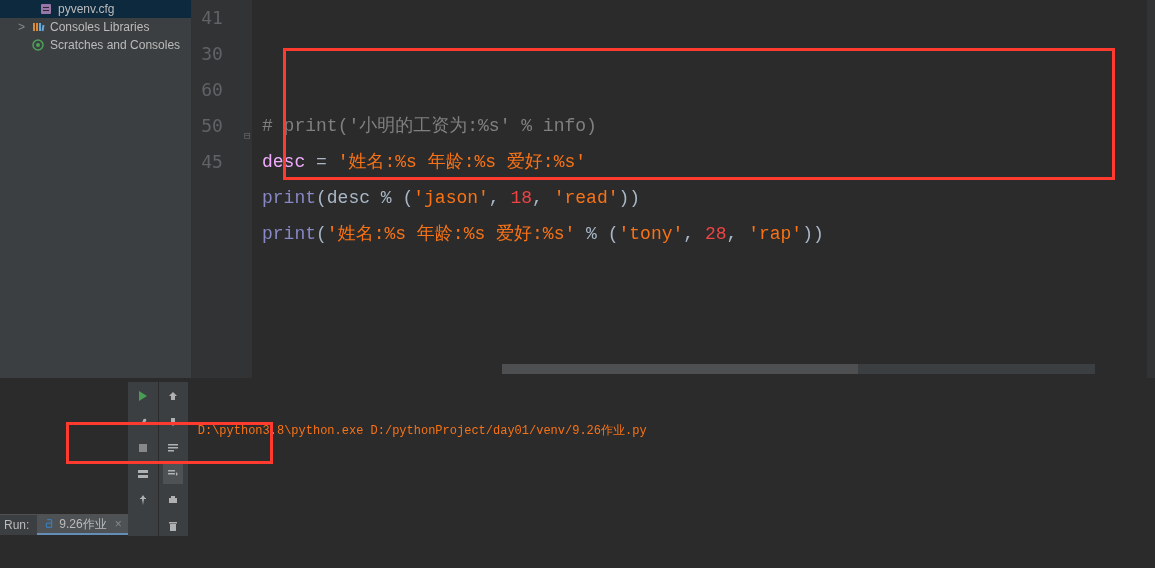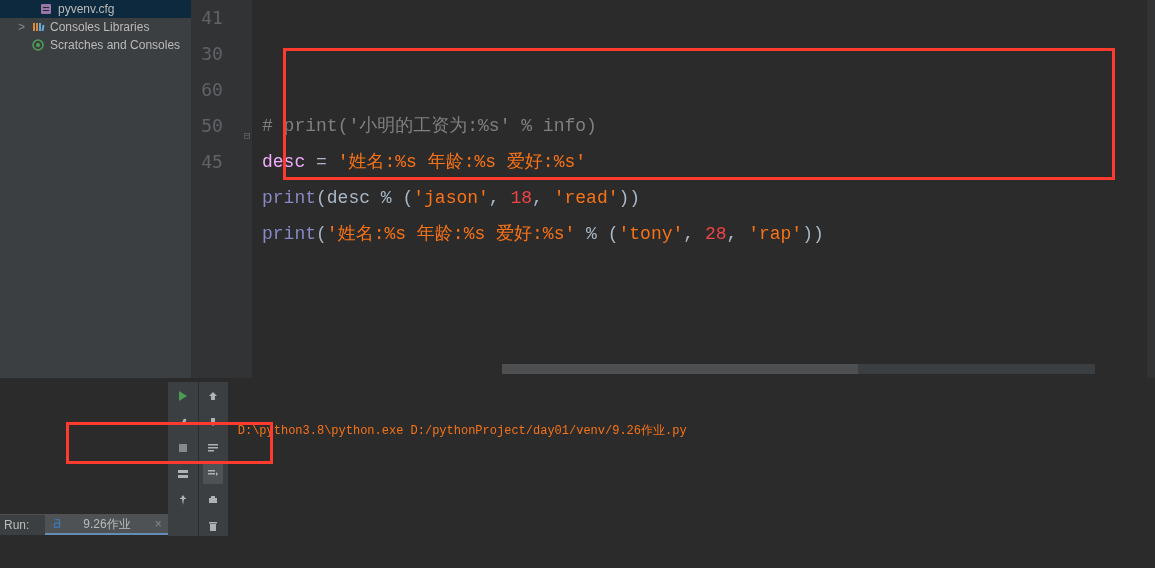--- a/index.html
+++ b/index.html
@@ -142,24 +142,23 @@
       font-family: "Segoe UI", sans-serif;
       font-size: 12px;
       color: #bbbbbb;
     }
     .run-header .hdr-label { margin-right: 8px; }
     .run-tab {
       background: #4e5254;
       padding: 2px 6px;
       display: flex;
       align-items: center;
-      gap: 20px;
+      gap: 4px;
       height: 100%;
       border-bottom: 2px solid #648db8;
-      margin-left: 8px;
     }
     .run-tab .pyicon { color: #3c7ab5; display: inline-flex; }
     .run-tab .closex { color: #888; margin-left: 4px; cursor: pointer; }
     
     .run-body {
       flex: 1;
       display: flex;
     }
     .run-toolbar-left {
       width: 30px;

